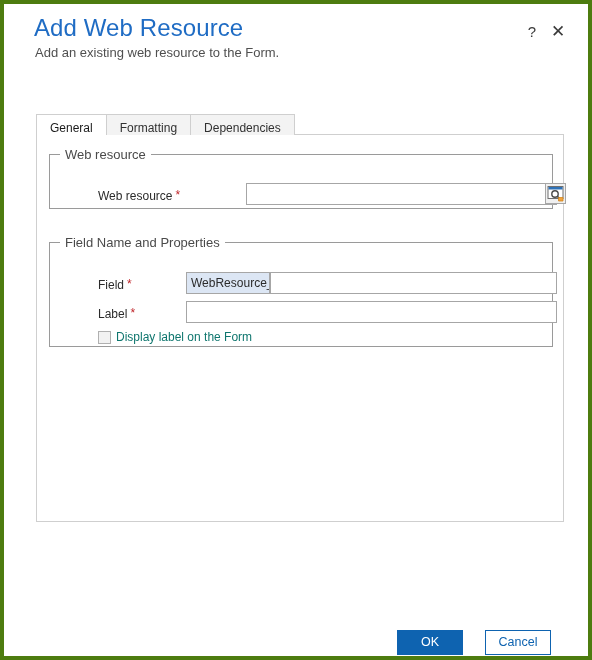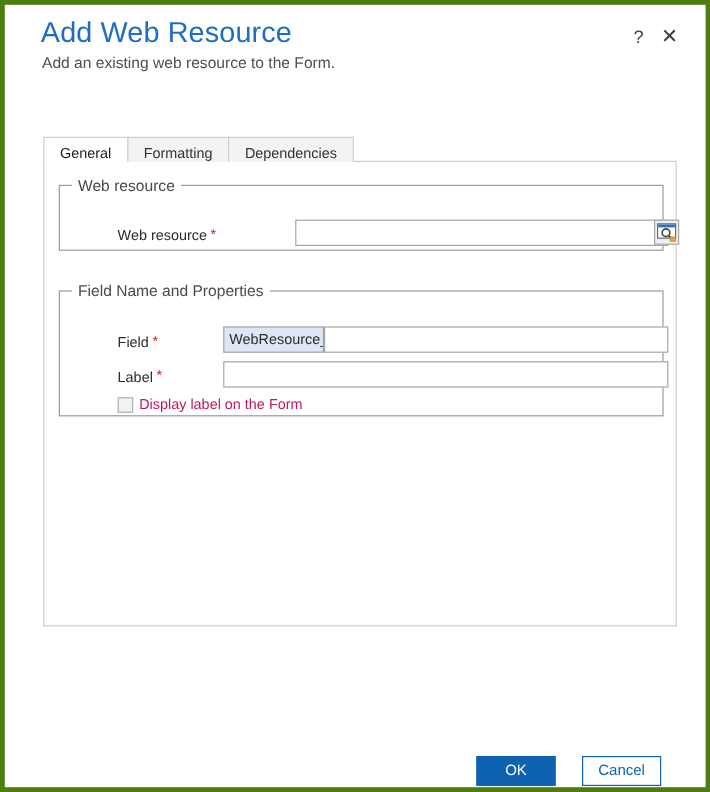--- a/index.html
+++ b/index.html
@@ -228,21 +228,21 @@
     height: 8px;
     border: solid #1a1a1a;
     border-width: 0 2px 2px 0;
     transform: rotate(42deg);
   }
   .cbox-label {
     font-size: 12px;
     margin-left: 5px;
     color: #2b2b2b;
   }
-  .cbox-label.disabled { color: #be185d; }
+  .cbox-label.disabled { color: #0f766e; }
 
   
   .footer {
     position: absolute;
     left: 0;
     top: 618px;
     width: 592px;
     height: 42px;
   }
   .btn {

